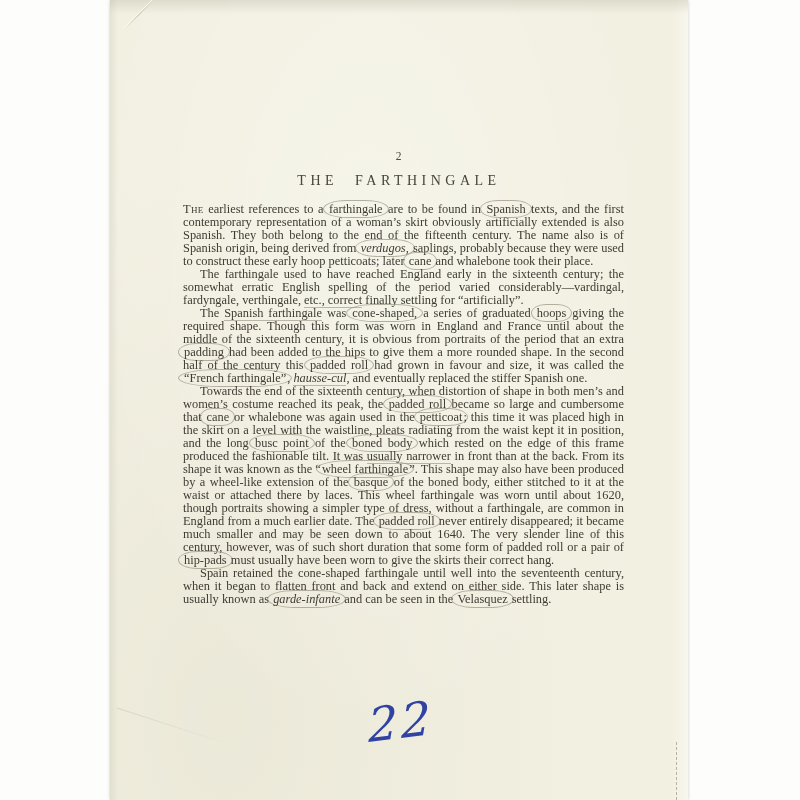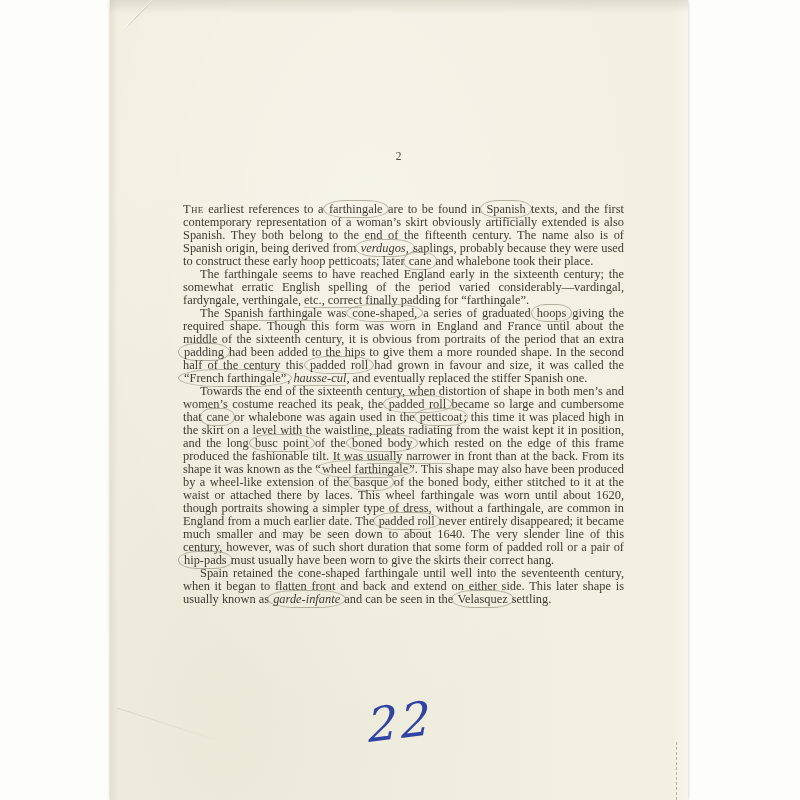--- a/index.html
+++ b/index.html
@@ -105,23 +105,24 @@
   }
 </style>
 </head>
 <body>
 
 <div class="scan">
   <div class="page">
     <div class="crease-top"></div>
     <div class="crease-bottom"></div>
     <div class="page-number">2</div>
+    <h1 class="title">THE FARTHINGALE</h1>
     <div class="text-block">
         <p><span class="sc">The</span><span> earliest references to a </span><span class="mark-circle">farthingale</span><span> are to be found in </span><span class="mark-circle">Spanish</span><span> texts, and the first contemporary representation of a woman’s skirt obviously artificially extended is also Spanish. They both belong to the end of the fifteenth century. The name also is of Spanish origin, being derived from </span><span class="it mark-circle">verdugos,</span><span> saplings, probably because they were used to construct these early hoop petticoats; later </span><span class="mark-circle">cane</span><span> and whalebone took their place.</span></p>
-        <p class="indent"><span>The farthingale seems to have reached England early in the sixteenth century; the somewhat erratic English spelling of the period varied considerably—vardingal, fardyngale, verthingale, </span><span class="mark-underline">etc., correct</span><span> finally padding for “farthingale”.</span></p>
+        <p class="indent"><span>The farthingale used to have reached England early in the sixteenth century; the somewhat erratic English spelling of the period varied considerably—vardingal, fardyngale, verthingale, </span><span class="mark-underline">etc., correct</span><span> finally settling for “artificially”.</span></p>
         <p class="indent"><span>The </span><span class="mark-underline">Spanish farthingale</span><span> was </span><span class="mark-circle">cone-shaped,</span><span> a series of graduated </span><span class="mark-circle">hoops</span><span> giving the required shape. Though this form was worn in England and France until about the middle of the sixteenth century, it is obvious from portraits of the period that an extra </span><span class="mark-circle">padding</span><span> had been added to the hips to give them a more rounded shape. In the second half of the century this </span><span class="mark-circle">padded roll</span><span> had grown in favour and size, it was called the </span><span class="mark-circle">“French farthingale”</span><span>, </span><span class="it mark-underline">hausse-cul</span><span>, and eventually replaced the stiffer Spanish one.</span></p>
         <p class="indent"><span>Towards the end of the sixteenth century, when distortion of shape in both men’s and women’s costume reached its peak, the </span><span class="mark-circle">padded roll</span><span> became so large and cumbersome that </span><span class="mark-circle">cane</span><span> or whalebone was again used in the </span><span class="mark-circle">petticoat</span><span>; this time it was placed high in the skirt on a level with the waistline, pleats radiating from the waist kept it in position, and the long </span><span class="mark-circle">busc point</span><span> of the </span><span class="mark-circle">boned body</span><span> which rested on the edge of this frame produced the fashionable tilt. It was </span><span class="mark-underline">usually narrower</span><span> in front than at the back. From its shape it was known as the “</span><span class="mark-circle">wheel farthingale</span><span>”. This shape may also have been produced by a wheel-like extension of the </span><span class="mark-circle">basque</span><span> of the boned body, either stitched to it at the waist or attached there by laces. This wheel farthingale was worn until about 1620, though portraits showing a simpler type of dress, without a farthingale, are common in England from a much earlier date. The </span><span class="mark-circle">padded roll</span><span> never entirely disappeared; it became much smaller and may be seen down to about 1640. The very slender line of this century, however, was of such short duration that some form of padded roll or a pair of </span><span class="mark-circle">hip-pads</span><span> must usually have been worn to give the skirts their correct hang.</span></p>
         <p class="indent"><span>Spain retained the cone-shaped farthingale until well into the seventeenth century, when it began to flatten front and back and extend on either side. This later shape is usually known as </span><span class="it mark-circle">garde-infante</span><span> and can be seen in the </span><span class="mark-circle">Velasquez</span><span> settling.</span></p>
       </div>
     <div class="handwritten">22</div>
     <div class="deckle"></div>
   </div>
 </div>
 
 </body></html>

